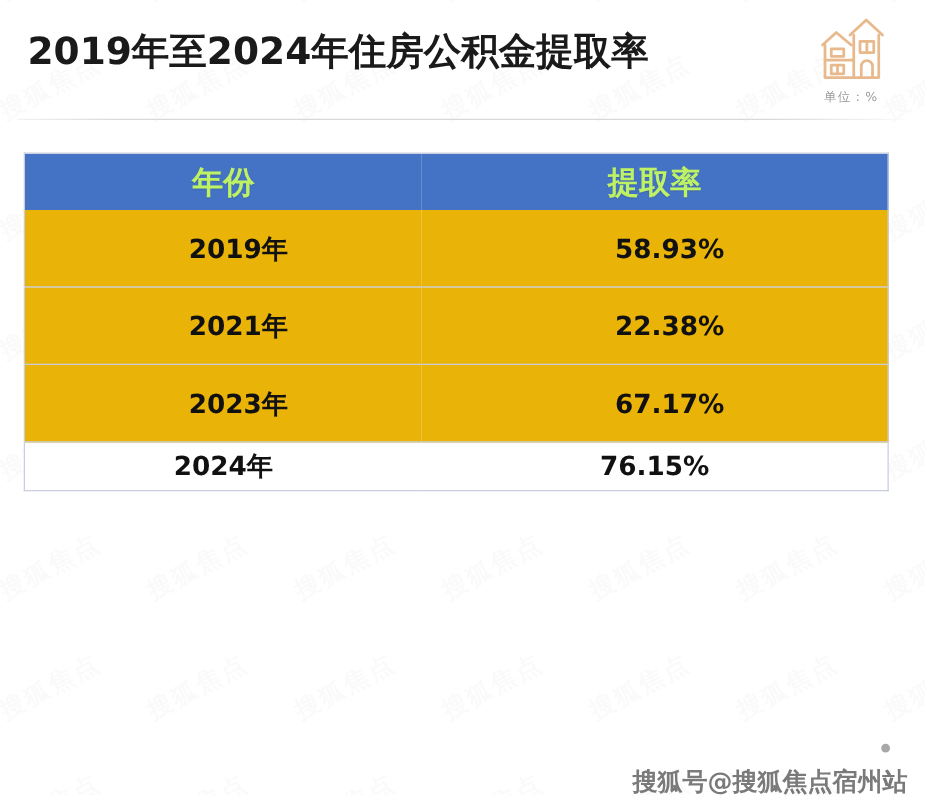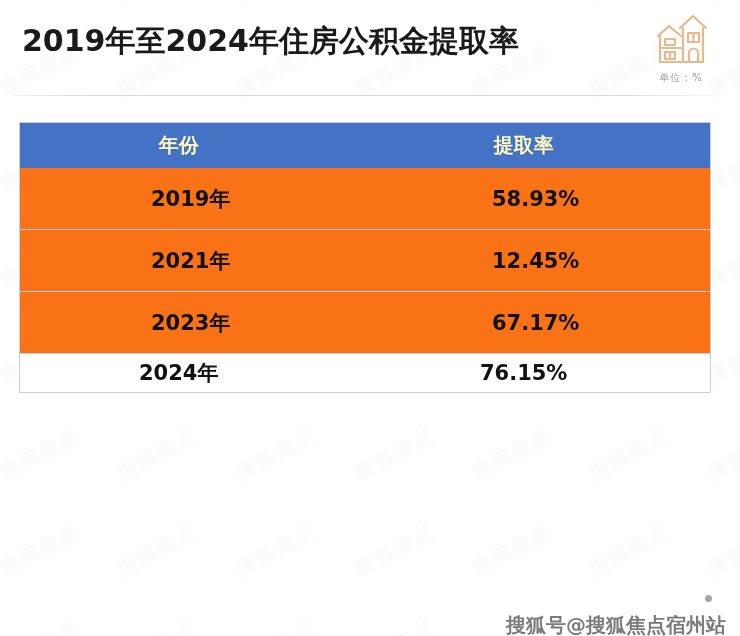--- a/index.html
+++ b/index.html
@@ -103,43 +103,43 @@
     border-collapse: collapse;
     table-layout: fixed;
     border: 1px solid #c9cede;
     background: #fff;
   }
   #data-table col.col-year { width: 46%; }
   #data-table col.col-rate { width: 54%; }
 
   #data-table thead th {
     background: #4472c4;
-    color: #fef9c3;
-    font-size: 20px;
+    color: #bef264;
+    font-size: 25px;
     font-weight: 700;
     height: 45px;
     padding: 0;
     border: none;
     font-family: "DejaVu Sans", "Liberation Sans", sans-serif;
     text-shadow: 0 1px 1px rgba(0,0,0,0.12);
   }
 
   #data-table tbody td {
     height: 61px;
     padding: 0;
     font-size: 21px;
     font-weight: 700;
     color: #111;
     text-align: center;
     border-top: 1px solid #c7cddf;
     font-family: "DejaVu Sans", "Liberation Sans", sans-serif;
   }
   #data-table tbody tr:first-child td { border-top: none; }
 
-  #data-table tbody tr.row-alt td { background: #f97316; padding-left: 24px; }
+  #data-table tbody tr.row-alt td { background: #eab308; padding-left: 24px; }
   #data-table tbody tr.row-plain td { background: transparent; }
   #data-table tbody tr.row-last td { height: 38px; }
 
   
   #source-note {
     position: absolute;
     right: 22px;
     top: 592px;
     font-size: 12px;
     color: #9d9d9d;
@@ -280,21 +280,21 @@
         <th>提取率</th>
       </tr>
     </thead>
     <tbody>
       <tr class="row-alt">
         <td>2019年</td>
         <td>58.93%</td>
       </tr>
       <tr class="row-alt">
         <td>2021年</td>
-        <td>12.45%</td>
+        <td>22.38%</td>
       </tr>
       <tr class="row-alt">
         <td>2023年</td>
         <td>67.17%</td>
       </tr>
       <tr class="row-plain row-last">
         <td>2024年</td>
         <td>76.15%</td>
       </tr>
     </tbody>

